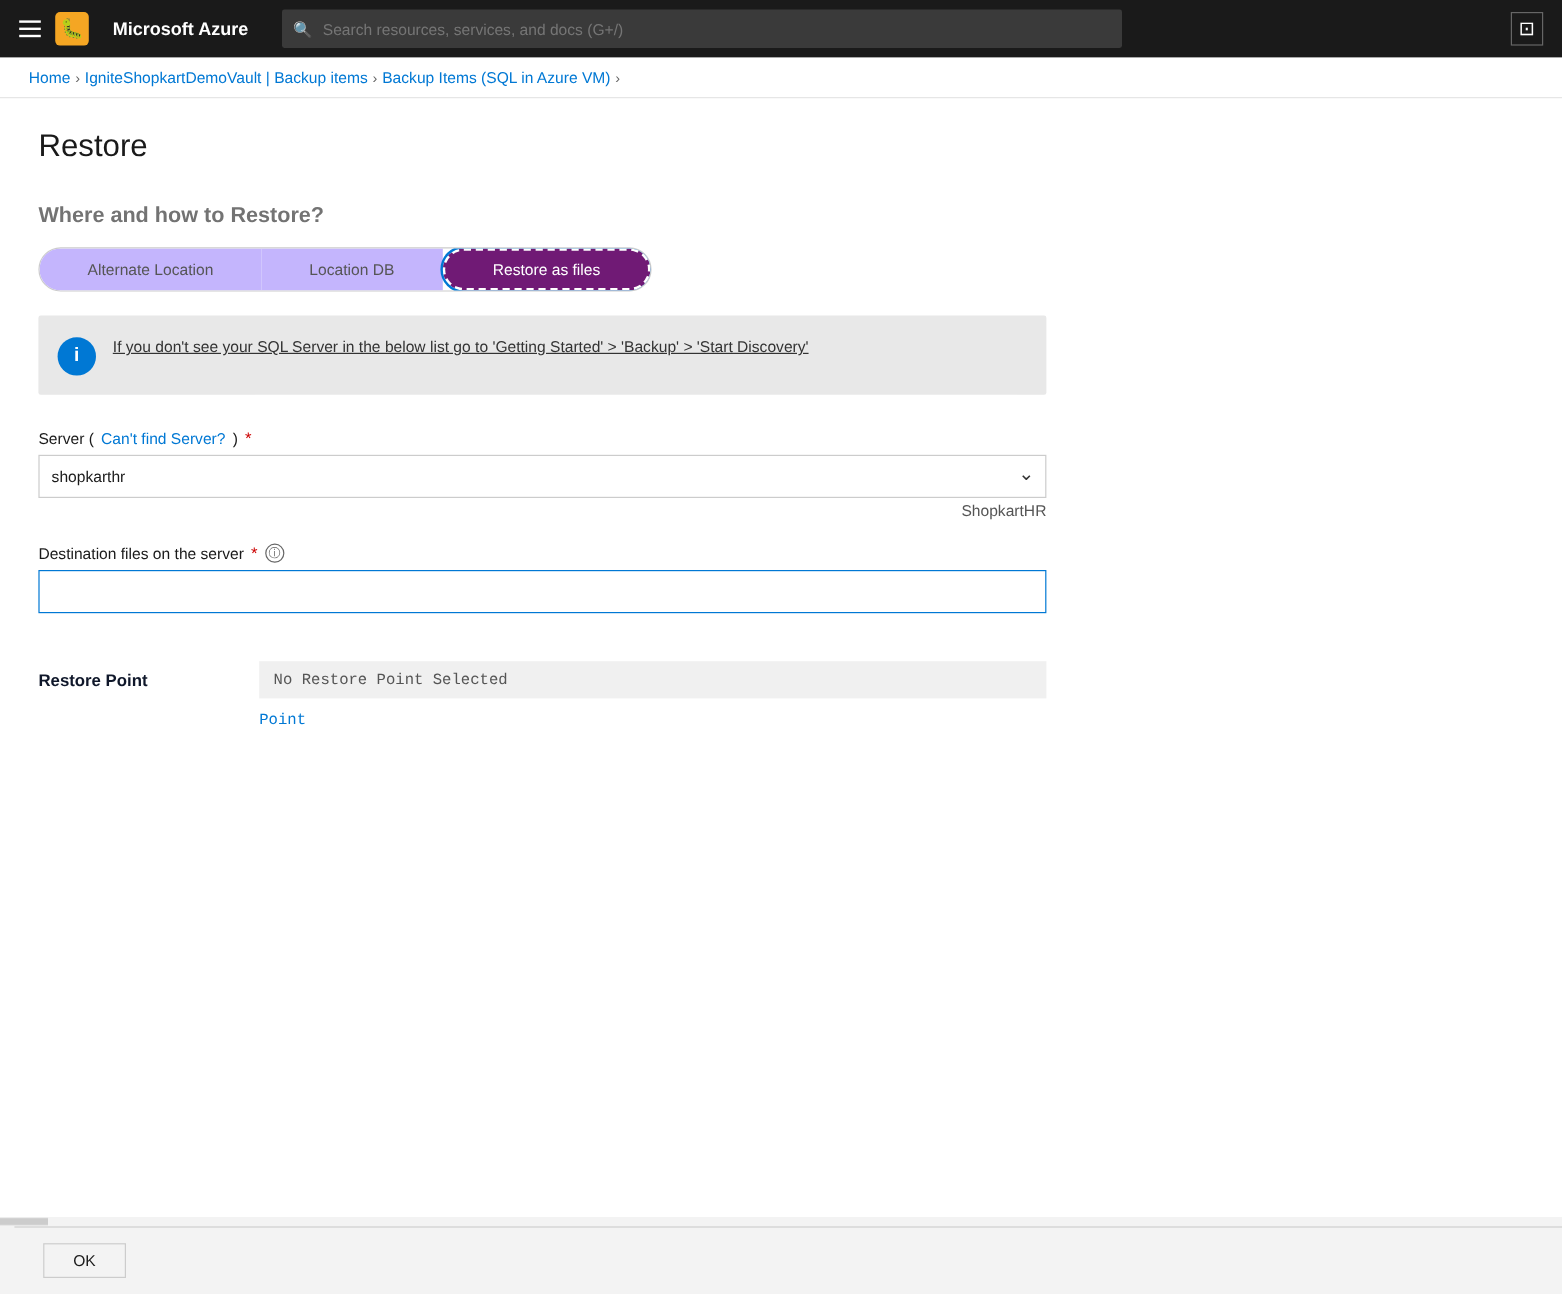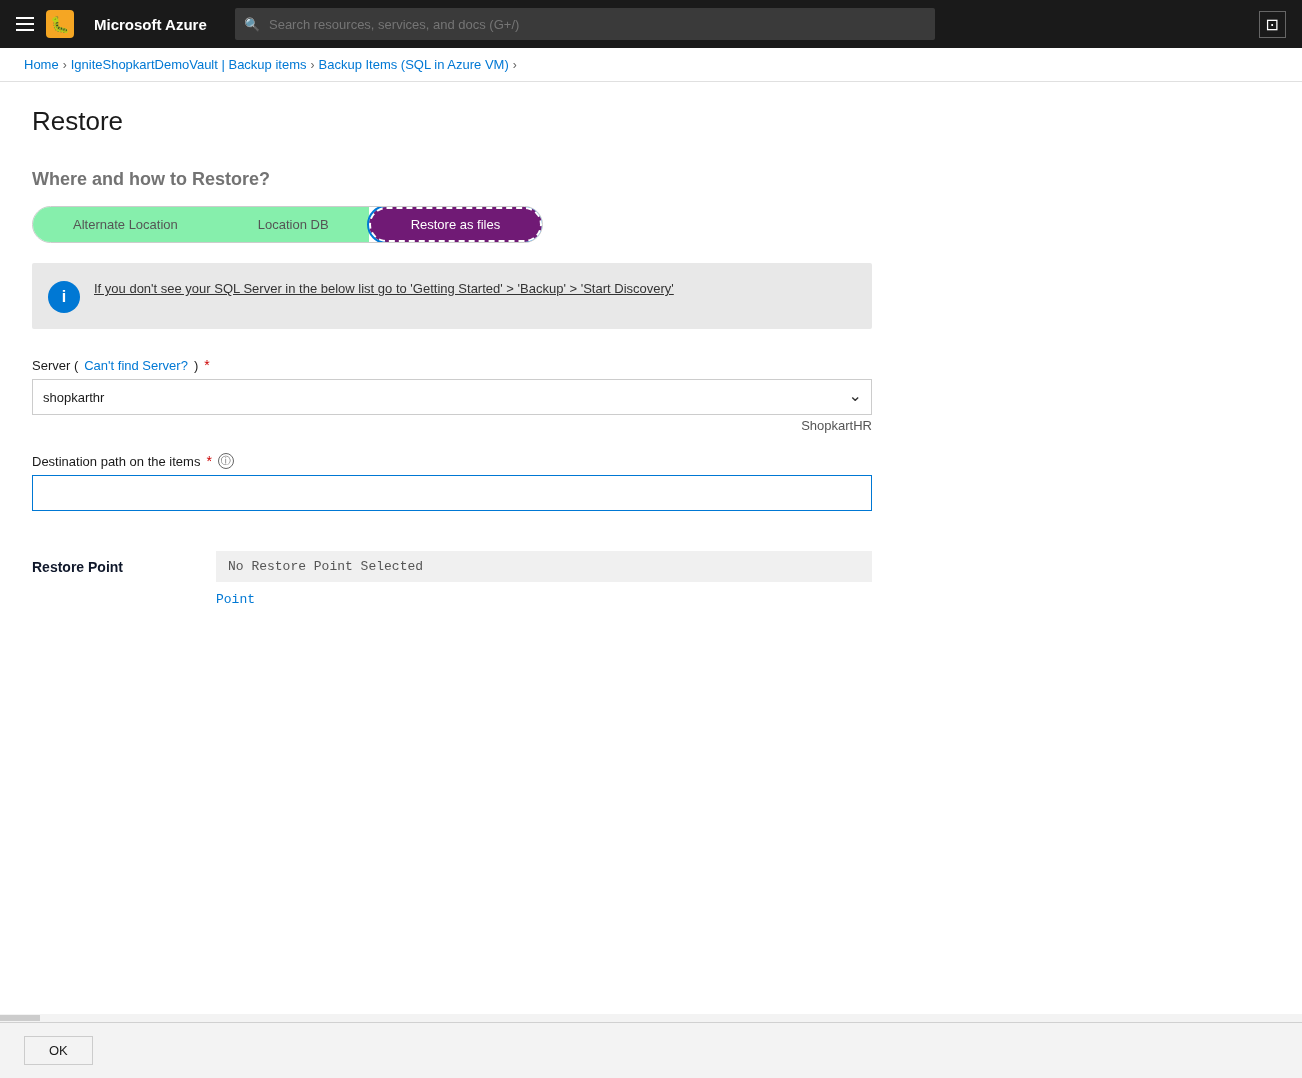--- a/index.html
+++ b/index.html
@@ -61,21 +61,21 @@
       font-size: 18px; font-weight: 600; color: #737373; margin-bottom: 16px;
     }
 
     
     .tab-group {
       display: flex; border: 1px solid #ccc; border-radius: 20px;
       overflow: hidden; width: fit-content; margin-bottom: 20px;
     }
     .tab-item {
       padding: 8px 40px; font-size: 13px; cursor: pointer;
-      background: #86efac; color: #555; border: none; outline: none;
+      background: #c4b5fd; color: #555; border: none; outline: none;
     }
     .tab-item.active {
       background: #701a75; color: white; border-radius: 18px;
       border: 2px dashed #fff; outline: 2px solid #0078d4; text-align: center;
     }
 
     
     .info-box {
       background: #e8e8e8; border-radius: 2px; padding: 16px;
       display: flex; align-items: flex-start; gap: 14px; margin-bottom: 28px;
@@ -127,21 +127,21 @@
     .restore-point-display {
       background: #f0f0f0; border: none; padding: 8px 12px;
       font-size: 13px; color: #555; width: 100%; margin-bottom: 8px;
     }
     .select-link { color: #0078d4; font-size: 13px; cursor: pointer; text-decoration: none; }
 
     
     .bottom-bar {
       background: #f3f3f3; border-top: 1px solid #d0d0d0;
       padding: 12px 24px; display: flex; align-items: center;
-      position: fixed; bottom: 0; left: 0; right: 0; height: 56px;
+      position: fixed; bottom: 0; left: 12px; right: 0; height: 56px;
     }
     .ok-button {
       background: #f3f3f3; border: 1px solid #ccc; padding: 6px 24px;
       font-size: 13px; cursor: pointer; color: #1a1a1a;
     }
 
     
     .scroll-area {
       background: #f3f3f3; height: 8px; position: fixed; bottom: 56px; left: 0; right: 0;
       display: flex; align-items: center;
@@ -207,21 +207,21 @@
     <div class="select-wrapper">
       <select class="select-field">
         <option selected="">shopkarthr</option>
       </select>
     </div>
     <div class="server-hint">ShopkartHR</div>
   </div>
 
   <div class="field-group">
     <div class="field-label">
-      <span>Destination path on the items</span>
+      <span>Destination files on the server</span>
       <span class="required-star">*</span>
       <span class="info-tooltip">ⓘ</span>
     </div>
     <input type="text" class="text-input" style="">
   </div>
 
   <div class="restore-point-section">
     <div class="restore-point-row">
       <div class="restore-point-label">Restore Point</div>
       <div class="restore-point-content">

